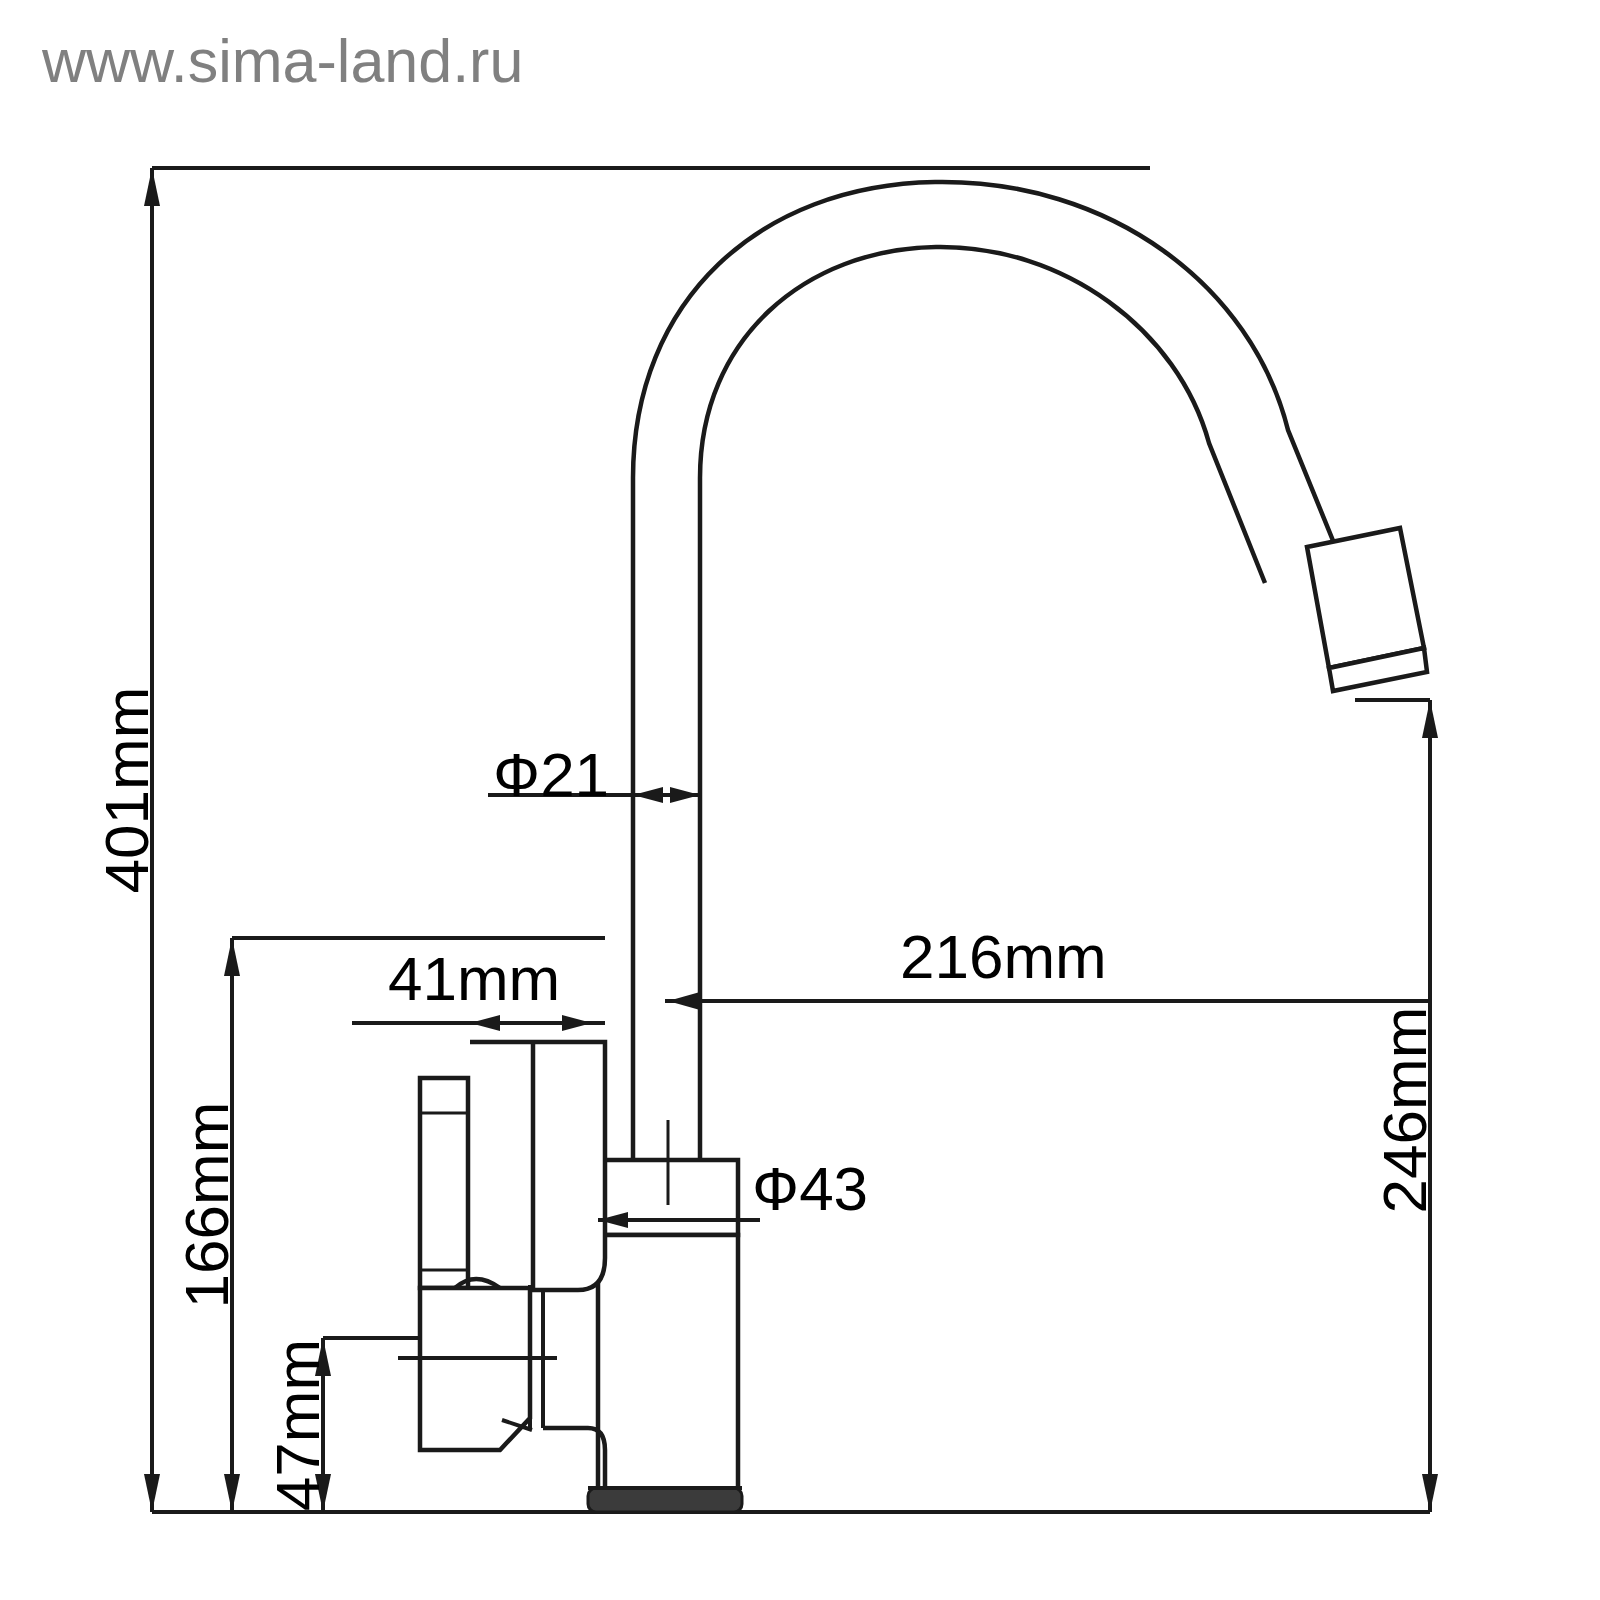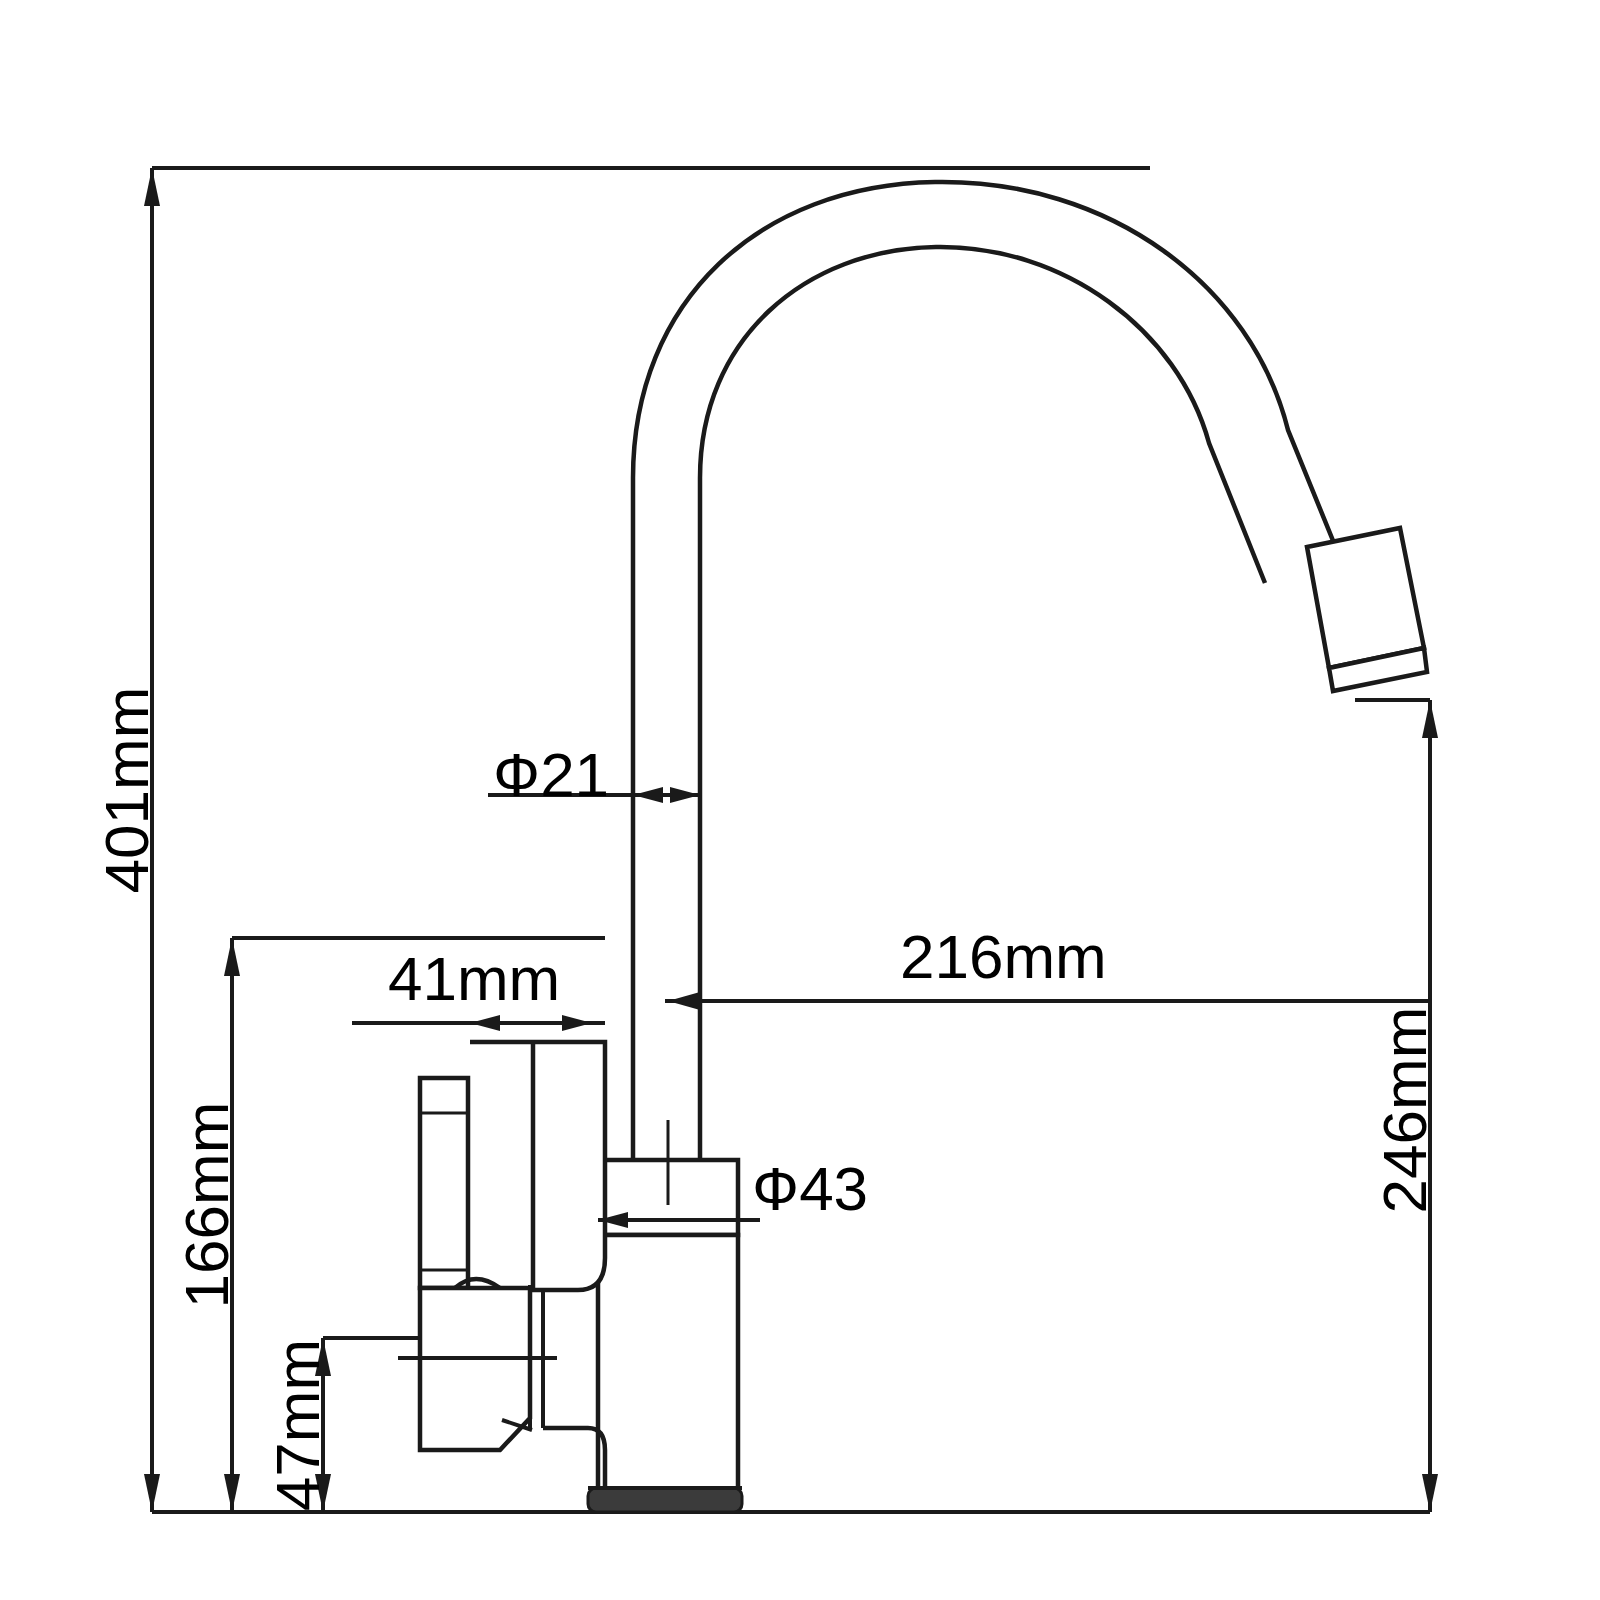--- a/index.html
+++ b/index.html
@@ -77,20 +77,21 @@
   }
   .arrow {
     fill: #1a1a1a;
   }
 </style>
 </head>
 <body>
 
 <div id="stage">
 
+  <div class="watermark">www.sima-land.ru</div>
 
   <svg class="drawing" viewBox="0 0 1600 1600">
 
     <g>
 
       <line class="ln" x1="152" y1="168" x2="1150" y2="168"></line>
 
       <line class="ln" x1="152" y1="168" x2="152" y2="1512"></line>
 
       <line class="ln" x1="152" y1="1512" x2="1430" y2="1512"></line>

